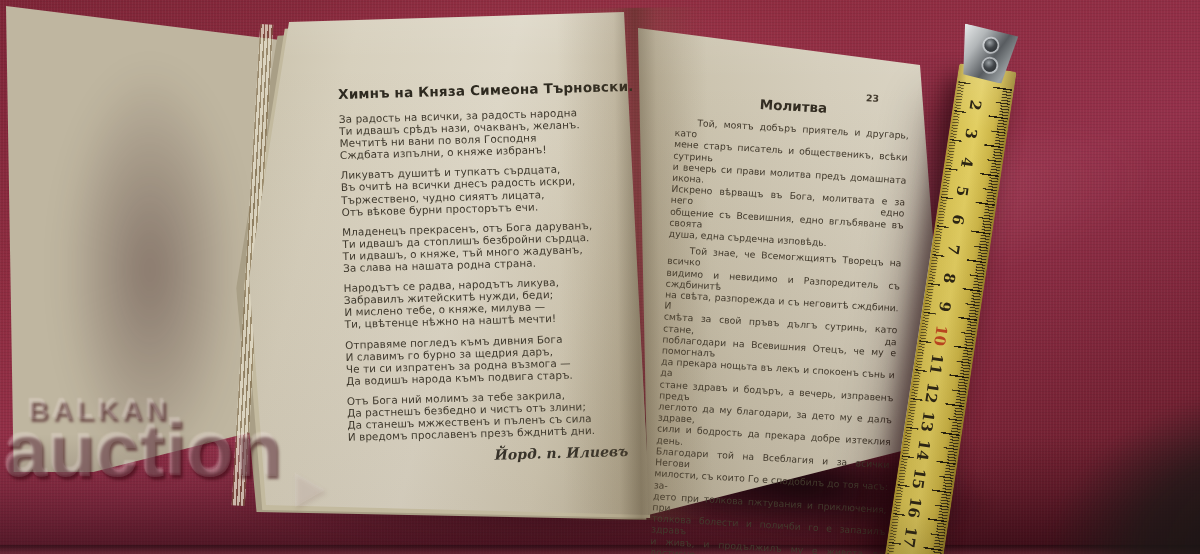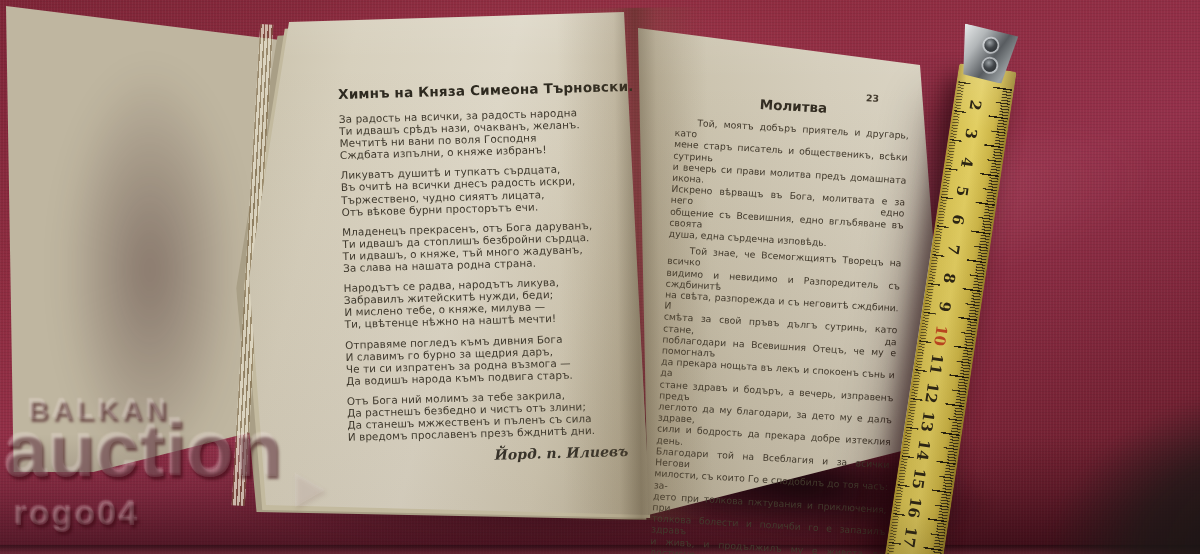--- a/index.html
+++ b/index.html
@@ -260,16 +260,15 @@
       <div class="rivet r2"></div>
     </div>
   </div>
 
   <div class="corner-blob"></div>
 
   <div class="watermark">
     <div class="wm wm-auction">auction</div>
     <div class="wm wm-balkan">BALKAN</div>
     <div class="wm-play"></div>
-    <div class="wm wm-user">rogo04</div>
   </div>
 
 </div>
 
 </body></html>

